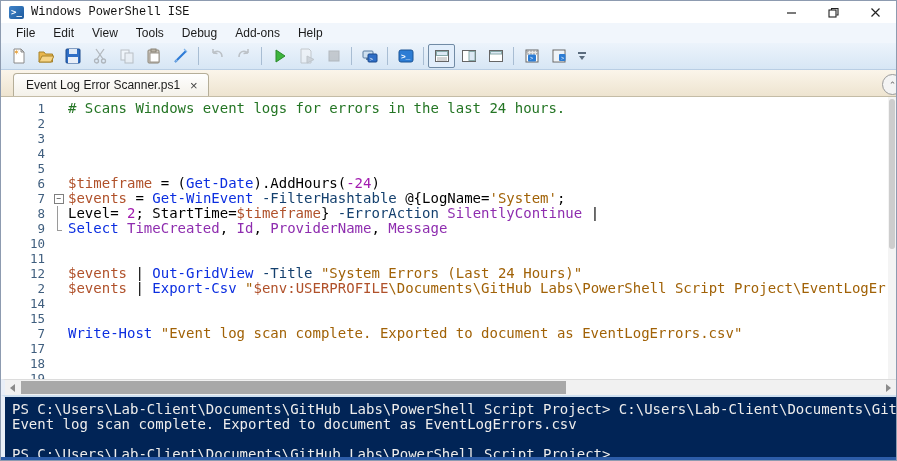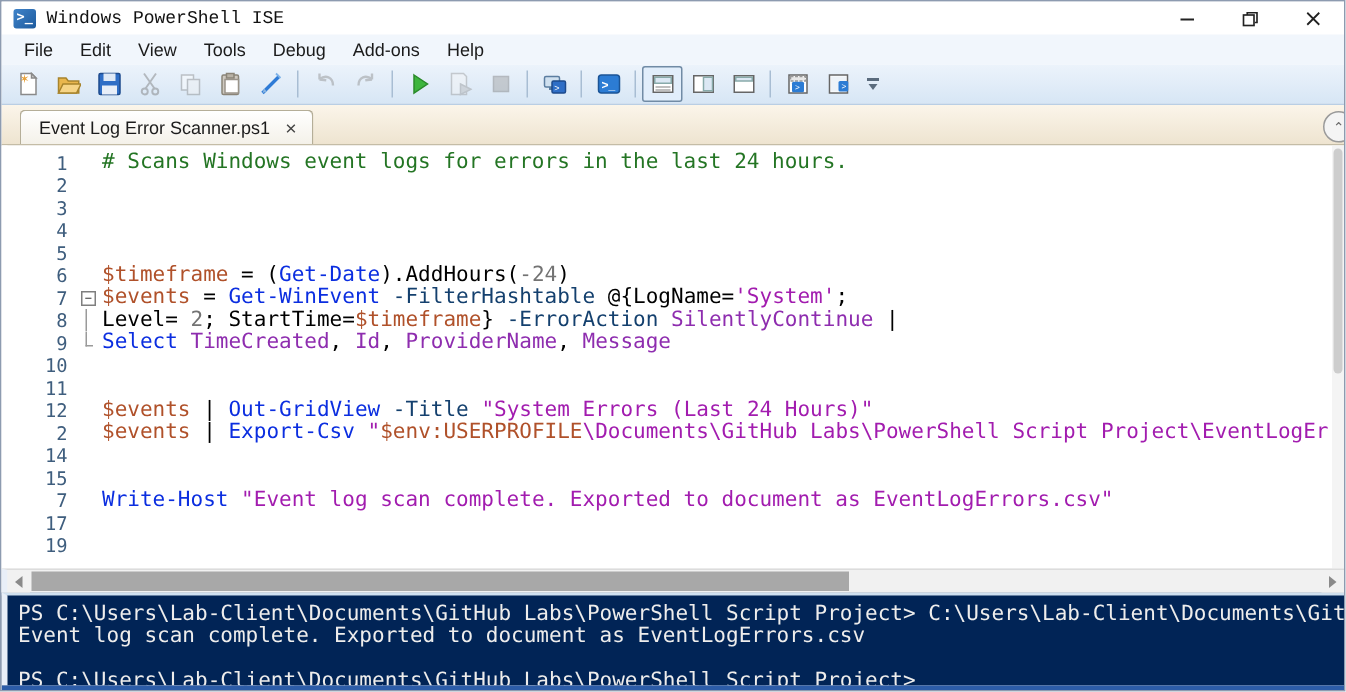--- a/index.html
+++ b/index.html
@@ -42,21 +42,21 @@
   .code-rows{padding-top:4px;}
   .crow{display:flex;height:15px;line-height:15px;white-space:pre;overflow:hidden;}
   .lnum{flex:0 0 40px;text-align:right;padding-right:8px;color:#3f5e7e;font:12.5px "DejaVu Sans Mono",monospace;}
   .fold{flex:0 0 15px;position:relative;}
   .fold .box{position:absolute;left:1px;top:3px;width:8px;height:8px;border:1px solid #7f7f7f;background:#fff;
       font:8px/8px "DejaVu Sans Mono",monospace;text-align:center;color:#333;}
   .fold .pipe{position:absolute;left:4px;top:0;bottom:0;width:1px;background:#9a9a9a;}
   .fold .end{position:absolute;left:4px;top:0;height:9px;width:4px;border-left:1px solid #9a9a9a;border-bottom:1px solid #9a9a9a;}
   .ctext{font:14px/15px "DejaVu Sans Mono",monospace;color:#000;}
   .t0{color:#000000}.tc{color:#247524}.tk{color:#0b2ee0}.tp{color:#14406e}
-  .tv{color:#b0512a}.ts{color:#a21caf}.tn{color:#737373}.tm{color:#8e2daf}
+  .tv{color:#b0512a}.ts{color:#a16207}.tn{color:#a21caf}.tm{color:#8e2daf}
   .vscroll{position:absolute;top:0;right:0;bottom:0;width:8px;background:#f4f4f4;}
   .vthumb{position:absolute;top:2px;right:1px;width:6px;height:150px;background:#cdcdcd;border-radius:3px;}
   
   .hscroll{flex:0 0 15px;background:#f1f1f1;border-top:1px solid #dcdcdc;position:relative;border-left:4px solid #e9eff8;}
   .harrow{position:absolute;top:0;width:15px;height:15px;display:flex;align-items:center;justify-content:center;background:#f1f1f1;}
   .harrow.l{left:0}.harrow.r{right:0}
   .tri-l{width:0;height:0;border-top:4px solid transparent;border-bottom:4px solid transparent;border-right:5px solid #8a8a8a;}
   .tri-r{width:0;height:0;border-top:4px solid transparent;border-bottom:4px solid transparent;border-left:5px solid #8a8a8a;}
   .hthumb{position:absolute;left:16px;top:1px;height:13px;width:545px;background:#a8a8a8;}
   
@@ -305,20 +305,21 @@
         <div class="crow"><span class="lnum">8</span><span class="fold"><span class="pipe"></span></span><span class="ctext"><span class="t0">Level= </span><span class="tn">2</span><span class="t0">; StartTime=</span><span class="tv">$timeframe</span><span class="t0">} </span><span class="tp">-ErrorAction</span><span class="t0"> </span><span class="tm">SilentlyContinue</span><span class="t0"> |</span></span></div>
         <div class="crow"><span class="lnum">9</span><span class="fold"><span class="end"></span></span><span class="ctext"><span class="tk">Select</span><span class="t0"> </span><span class="tm">TimeCreated</span><span class="t0">, </span><span class="tm">Id</span><span class="t0">, </span><span class="tm">ProviderName</span><span class="t0">, </span><span class="tm">Message</span></span></div>
         <div class="crow"><span class="lnum">10</span><span class="fold"></span><span class="ctext"></span></div>
         <div class="crow"><span class="lnum">11</span><span class="fold"></span><span class="ctext"></span></div>
         <div class="crow"><span class="lnum">12</span><span class="fold"></span><span class="ctext"><span class="tv">$events</span><span class="t0"> | </span><span class="tk">Out-GridView</span><span class="t0"> </span><span class="tp">-Title</span><span class="t0"> </span><span class="ts">"System Errors (Last 24 Hours)"</span></span></div>
         <div class="crow"><span class="lnum">2</span><span class="fold"></span><span class="ctext"><span class="tv">$events</span><span class="t0"> | </span><span class="tk">Export-Csv</span><span class="t0"> </span><span class="ts">"</span><span class="tv">$env:USERPROFILE</span><span class="ts">\Documents\GitHub Labs\PowerShell Script Project\EventLogErro</span></span></div>
         <div class="crow"><span class="lnum">14</span><span class="fold"></span><span class="ctext"></span></div>
         <div class="crow"><span class="lnum">15</span><span class="fold"></span><span class="ctext"></span></div>
         <div class="crow"><span class="lnum">7</span><span class="fold"></span><span class="ctext"><span class="tk">Write-Host</span><span class="t0"> </span><span class="ts">"Event log scan complete. Exported to document as EventLogErrors.csv"</span></span></div>
         <div class="crow"><span class="lnum">17</span><span class="fold"></span><span class="ctext"></span></div>
+        <div class="crow"><span class="lnum">18</span><span class="fold"></span><span class="ctext"></span></div>
         <div class="crow"><span class="lnum">19</span><span class="fold"></span><span class="ctext"></span></div>
       </div>
     <div class="vscroll">
       <div class="vthumb"></div>
     </div>
   </div>
 
   <div class="hscroll">
     <div class="harrow l">
         <div class="tri-l"></div>

